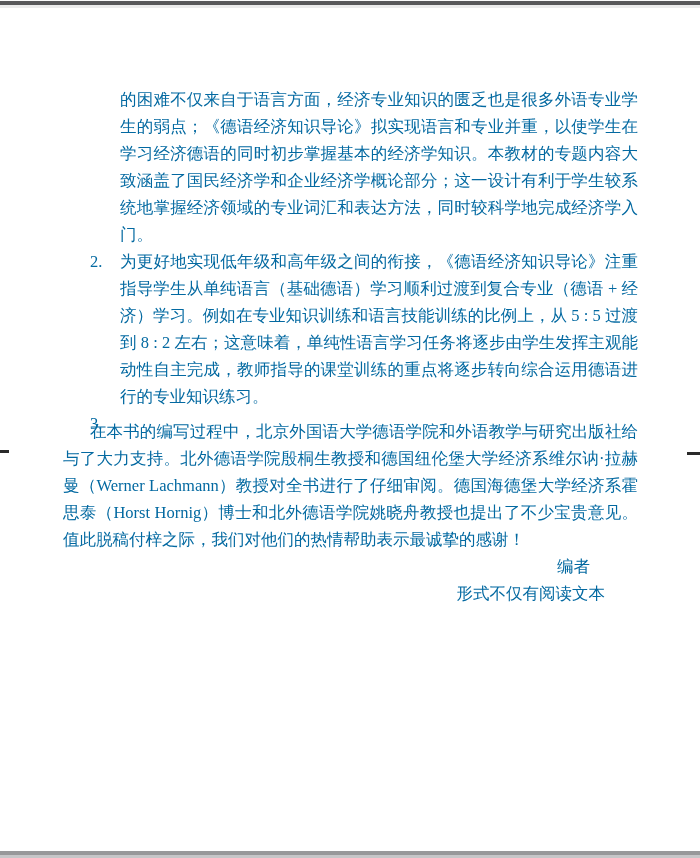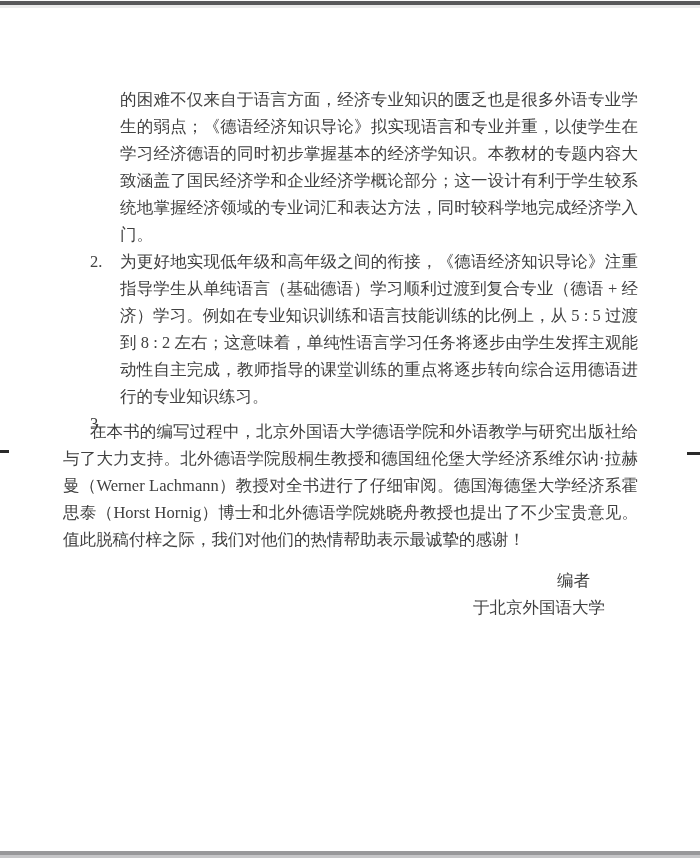--- a/index.html
+++ b/index.html
@@ -52,40 +52,39 @@
     background: #2a2a2a;
   }
   
   .content {
     position: absolute;
     left: 63px;
     top: 86px;
     width: 575px;
     font-size: 16.5px;
     line-height: 27px;
-    color: #404040;
+    color: #0369a1;
     text-align: justify;
   }
   .para { margin: 0; }
   .hang {
     position: relative;
     padding-left: 57px;
   }
   .num {
     position: absolute;
     left: 27px;
     top: 0;
     text-align: left;
   }
   .closing {
     margin-top: 8px;
     text-indent: 27px;
   }
   .signature {
-    margin-top: 14px;
     text-align: right;
   }
   .sig-by { padding-right: 48px; }
   .sig-place { padding-right: 33px; }
 </style>
 </head>
 <body>
 
 <div class="top-edge-hairline"></div>
 <div class="top-edge"></div>
@@ -104,19 +103,19 @@
   </div>
 
   <div class="para hang">
     <span class="num">3.</span>
   </div>
 
   <p class="para closing">在本书的编写过程中，北京外国语大学德语学院和外语教学与研究出版社给与了大力支持。北外德语学院殷桐生教授和德国纽伦堡大学经济系维尔讷·拉赫曼（Werner Lachmann）教授对全书进行了仔细审阅。德国海德堡大学经济系霍思泰（Horst Hornig）博士和北外德语学院姚晓舟教授也提出了不少宝贵意见。值此脱稿付梓之际，我们对他们的热情帮助表示最诚挚的感谢！</p>
 
   <div class="signature">
     <div class="sig-by">编者</div>
-    <div class="sig-place">于北京外国语大学</div>
+    <div class="sig-place">形式不仅有阅读文本</div>
   </div>
 
 </div>
 
 <div class="bottom-edge"></div>
 <div class="bottom-edge-outer"></div>
 
 </body></html>

